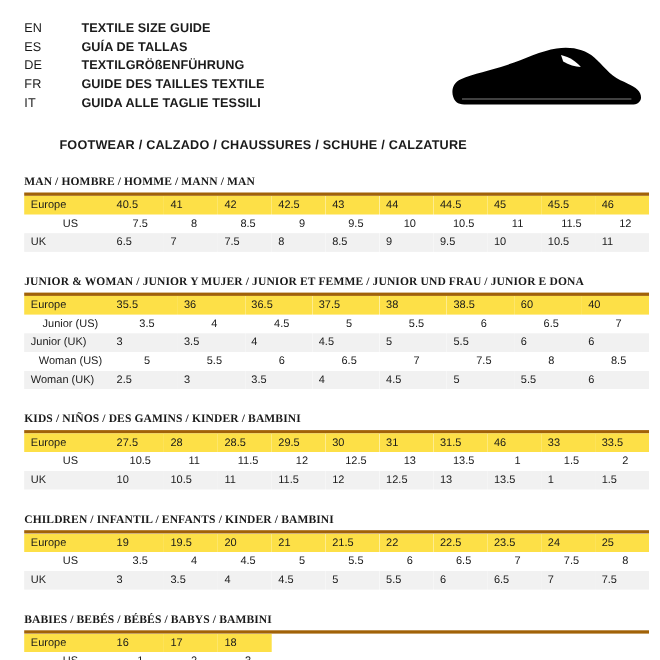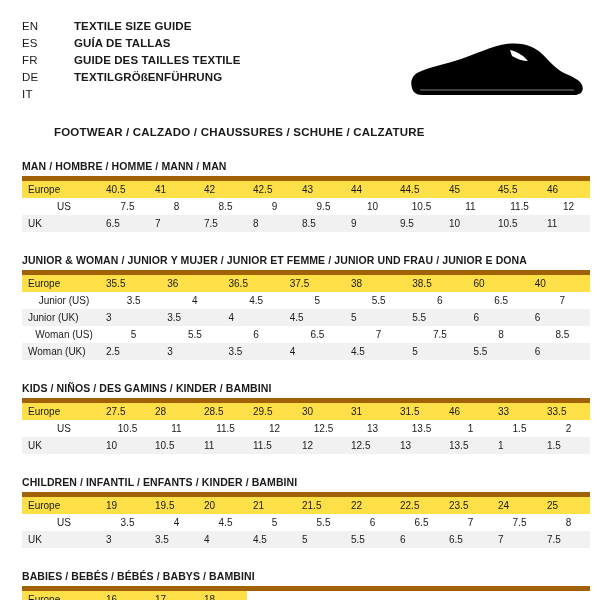--- a/index.html
+++ b/index.html
@@ -70,23 +70,24 @@
   }
 
   
   .block {
     margin-top: 22px;
   }
   .block-heading {
     font-size: 10.5px;
     font-weight: bold;
     letter-spacing: 0.1px;
-    border-bottom: 5px solid #a16207;
+    border-bottom: 3px solid #a16207;
     padding-bottom: 4px;
     margin-bottom: 0;
+    font-family: Liberation Serif, serif;
   }
   table.size-table {
     border-collapse: collapse;
     width: 100%;
     table-layout: fixed;
     margin-top: 0;
   }
   table.size-table td {
     font-size: 10px;
     height: 17px;
@@ -124,29 +125,30 @@
 
       <div class="lang-row">
         <span class="lang-code">EN</span>
         <span class="lang-title">TEXTILE SIZE GUIDE</span>
       </div>
       <div class="lang-row">
         <span class="lang-code">ES</span>
         <span class="lang-title">GUÍA DE TALLAS</span>
       </div>
       <div class="lang-row">
+        <span class="lang-code">DE</span>
+        <span class="lang-title">TEXTILGRÖßENFÜHRUNG</span>
+      </div>
+      <div class="lang-row">
         <span class="lang-code">FR</span>
         <span class="lang-title">GUIDE DES TAILLES TEXTILE</span>
       </div>
       <div class="lang-row">
-        <span class="lang-code">DE</span>
-        <span class="lang-title">TEXTILGRÖßENFÜHRUNG</span>
-      </div>
-      <div class="lang-row">
         <span class="lang-code">IT</span>
+        <span class="lang-title">GUIDA ALLE TAGLIE TESSILI</span>
       </div>
 
     </div>
 
     <div class="shoe-art">
       <svg viewBox="0 0 180 62" width="180" height="62" xmlns="http://www.w3.org/2000/svg" aria-hidden="true">
         <path fill="#000000" d="M6 46 C4 40 6 33 13 30 C24 25 40 22 55 17 C70 12 86 4 100 2 C114 0 126 3 134 10 C142 17 148 26 158 31 C167 35 174 38 176 43 C178 48 176 52 170 53 L16 53 C10 53 7 50 6 46 Z"></path>
         <path fill="#ffffff" d="M104 8 C112 10 118 14 122 19 C117 19 111 17 106 14 Z"></path>
         <path fill="#ffffff" d="M14 47 L168 47 L168 49 L14 49 Z" opacity="0.25"></path>
       </svg>

